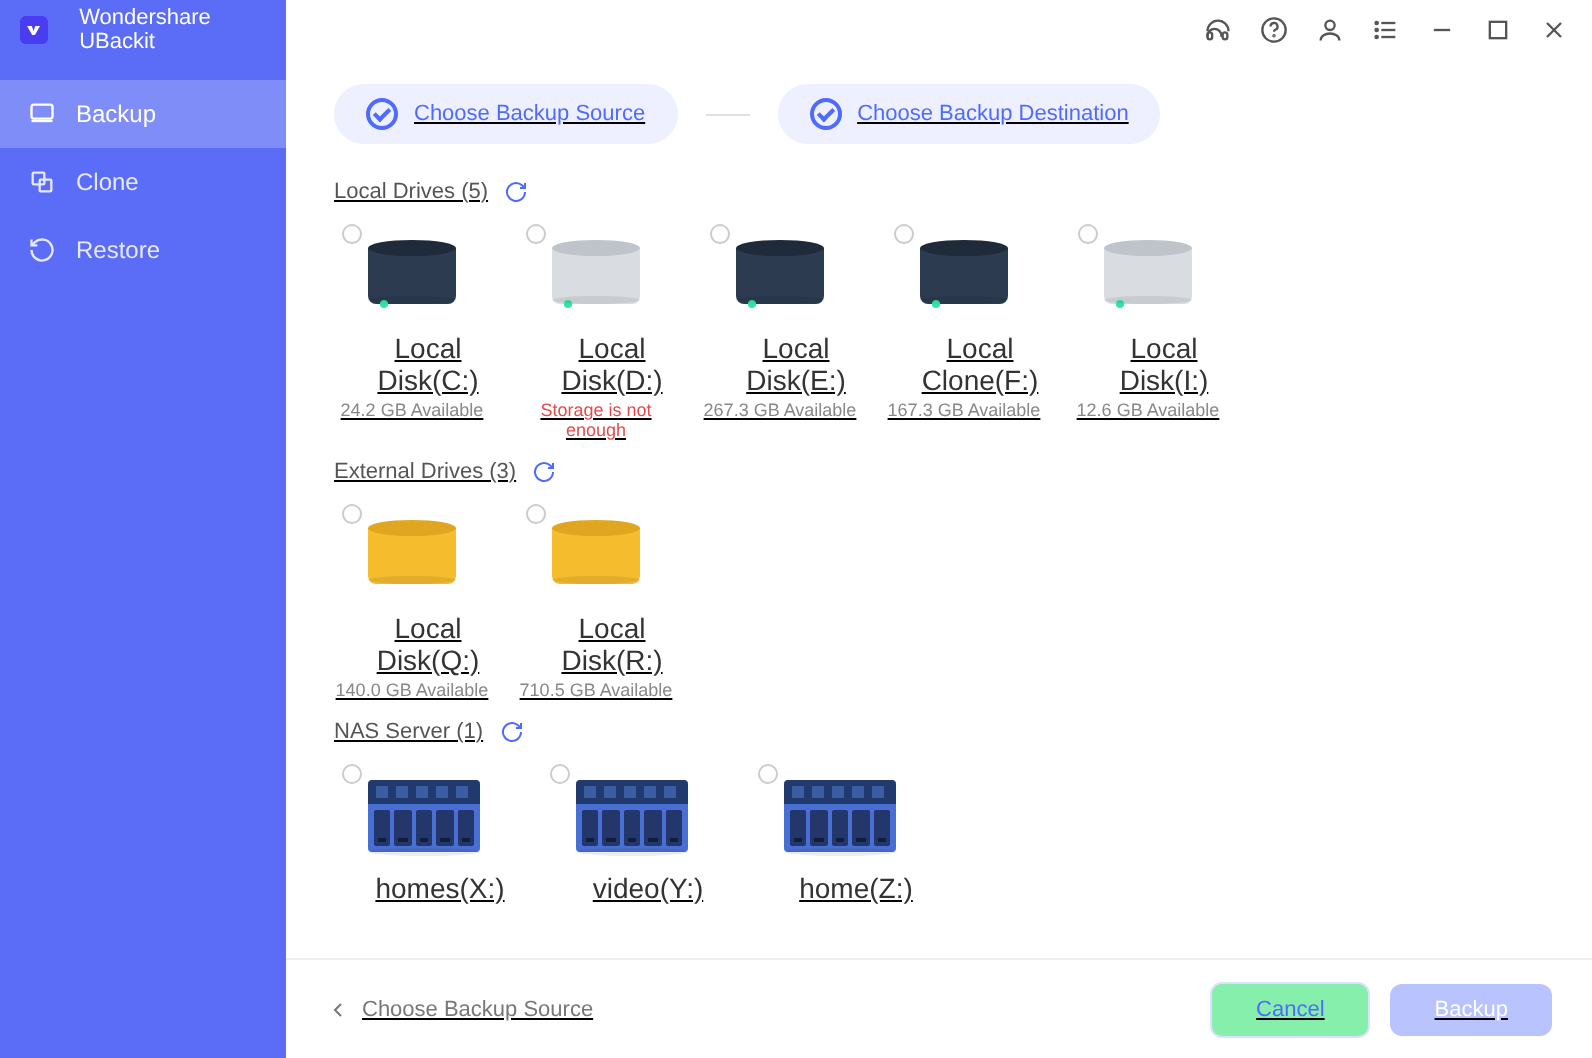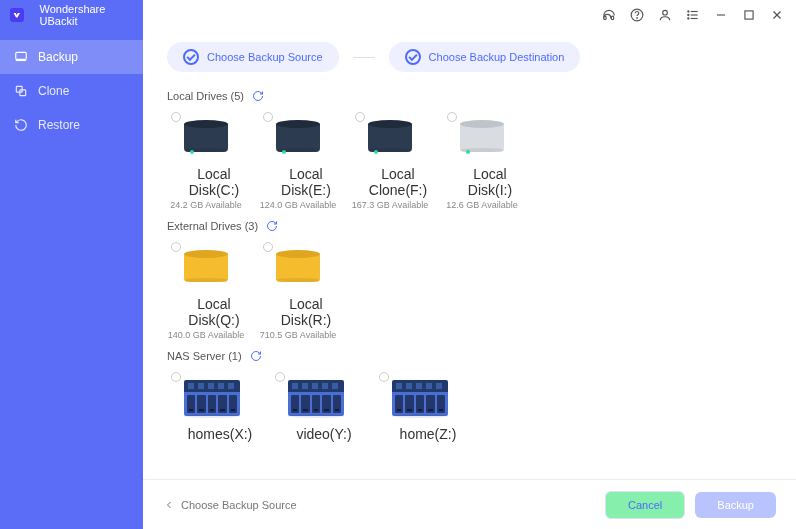--- a/index.html
+++ b/index.html
@@ -6,21 +6,21 @@
 body { width: 796px; height: 529px; overflow: hidden; background: #fff; display: flex; flex-direction: column; }
 .titlebar { height: 30px; display: flex; align-items: center; background: linear-gradient(to right, #5b6df7 0%, #5b6df7 143px, #fff 143px, #fff 100%); }
 .titlebar-left { width: 143px; height: 100%; display: flex; align-items: center; gap: 16px; padding-left: 10px; color: #fff; font-size: 11px; }
 .titlebar-right { flex: 1; display: flex; justify-content: flex-end; align-items: center; gap: 14px; padding-right: 12px; color: #555; }
 .titlebar-right svg { width: 14px; height: 14px; cursor: pointer; }
 .body { flex: 1; display: flex; min-height: 0; }
 .sidebar { width: 143px; background: #5b6df7; color: #e6e9ff; padding-top: 10px; }
 .nav-item { display: flex; align-items: center; gap: 10px; padding: 10px 14px; font-size: 12px; cursor: pointer; }
 .nav-item.active { background: rgba(255,255,255,0.22); color: #fff; }
 .nav-item svg { width: 14px; height: 14px; }
-.main { flex: 1; display: flex; flex-direction: column; min-width: 0; }
+.main { flex: 1; display: flex; flex-direction: column; min-width: 0; text-decoration: underline; }
 .content { flex: 1; overflow-y: auto; padding: 12px 24px 0 24px; }
 .steps { display: flex; align-items: center; gap: 14px; margin-bottom: 18px; }
 .step { display: flex; align-items: center; gap: 8px; padding: 7px 16px; border-radius: 18px; font-size: 11px; color: #4d6bff; cursor: pointer; }
 .step.active { background: #eef0ff; }
 .step-circle { width: 16px; height: 16px; border: 2px solid #4d6bff; border-radius: 50%; display: flex; align-items: center; justify-content: center; }
 .step-circle::after { content: ""; width: 6px; height: 3px; border-left: 2px solid #4d6bff; border-bottom: 2px solid #4d6bff; transform: rotate(-45deg); margin-top: -2px; }
 .step-divider { width: 22px; height: 1px; background: #e0e0e0; }
 .section { margin-bottom: 10px; }
 .section-header { display: flex; align-items: center; gap: 8px; font-size: 11px; color: #555; margin-bottom: 10px; }
 .refresh-ico { width: 12px; height: 12px; color: #4d6bff; cursor: pointer; }
@@ -158,28 +158,39 @@
     <div class="hdd-body"></div>
                 <div class="hdd-top"></div>
                 <div class="hdd-led"></div>
                 <div class="hdd-shine"></div>
   </div>
      <div class="drive-name">Local Disk(C:)</div>
      <div class="drive-sub ">24.2 GB Available</div>
    </div>
             <div class="drive">
      <span class="radio"></span>
+     <div class="drive-icon hdd light">
+    <div class="hdd-body"></div>
+                <div class="hdd-top"></div>
+                <div class="hdd-led"></div>
+                <div class="hdd-shine"></div>
+  </div>
+     <div class="drive-name">Local Disk(D:)</div>
+     <div class="drive-sub err">Storage is not enough</div>
+   </div>
+            <div class="drive">
+     <span class="radio"></span>
      <div class="drive-icon hdd dark">
     <div class="hdd-body"></div>
                 <div class="hdd-top"></div>
                 <div class="hdd-led"></div>
                 <div class="hdd-shine"></div>
   </div>
      <div class="drive-name">Local Disk(E:)</div>
-     <div class="drive-sub ">124.0 GB Available</div>
+     <div class="drive-sub ">267.3 GB Available</div>
    </div>
             <div class="drive">
      <span class="radio"></span>
      <div class="drive-icon hdd dark">
     <div class="hdd-body"></div>
                 <div class="hdd-top"></div>
                 <div class="hdd-led"></div>
                 <div class="hdd-shine"></div>
   </div>
      <div class="drive-name">Local Clone(F:)</div>

